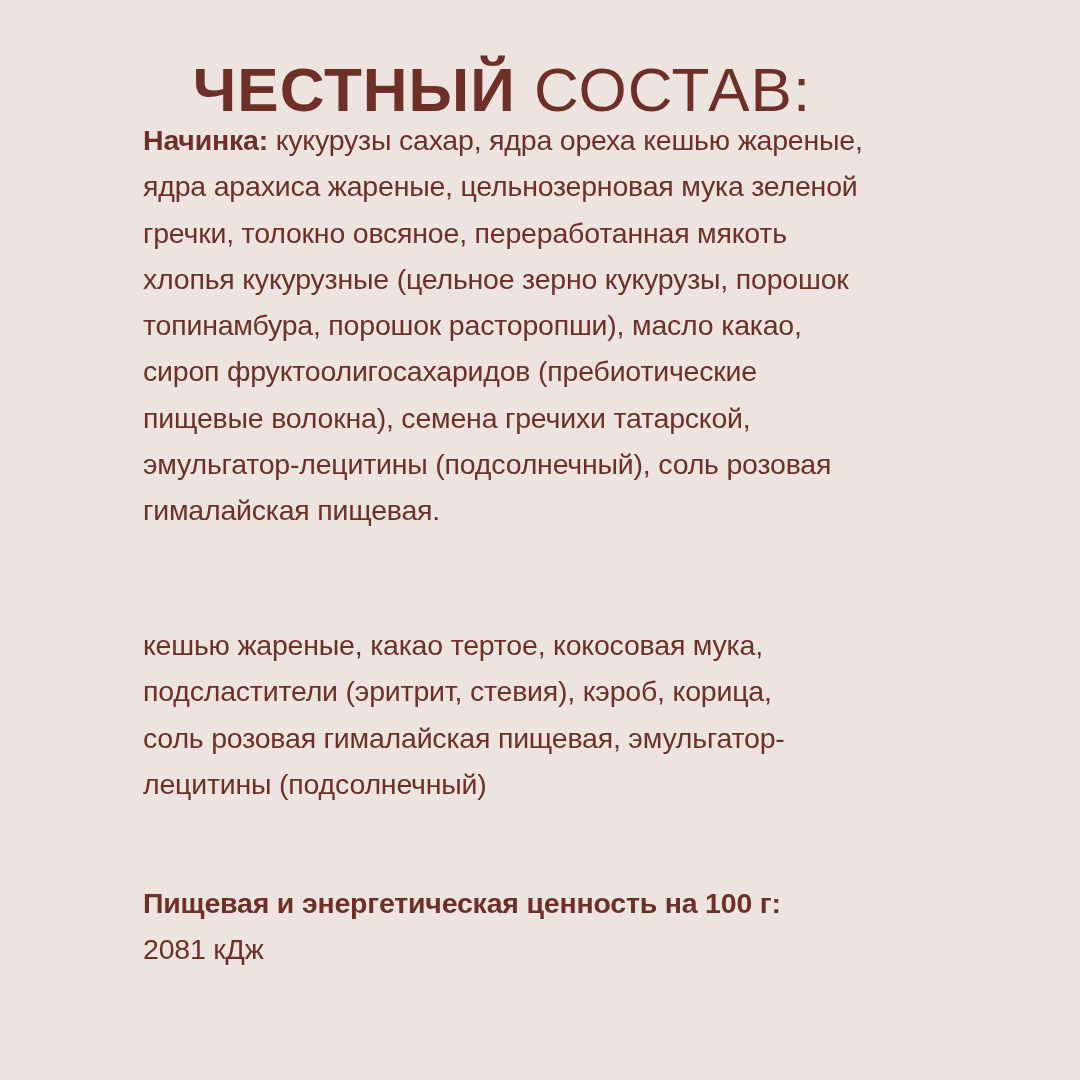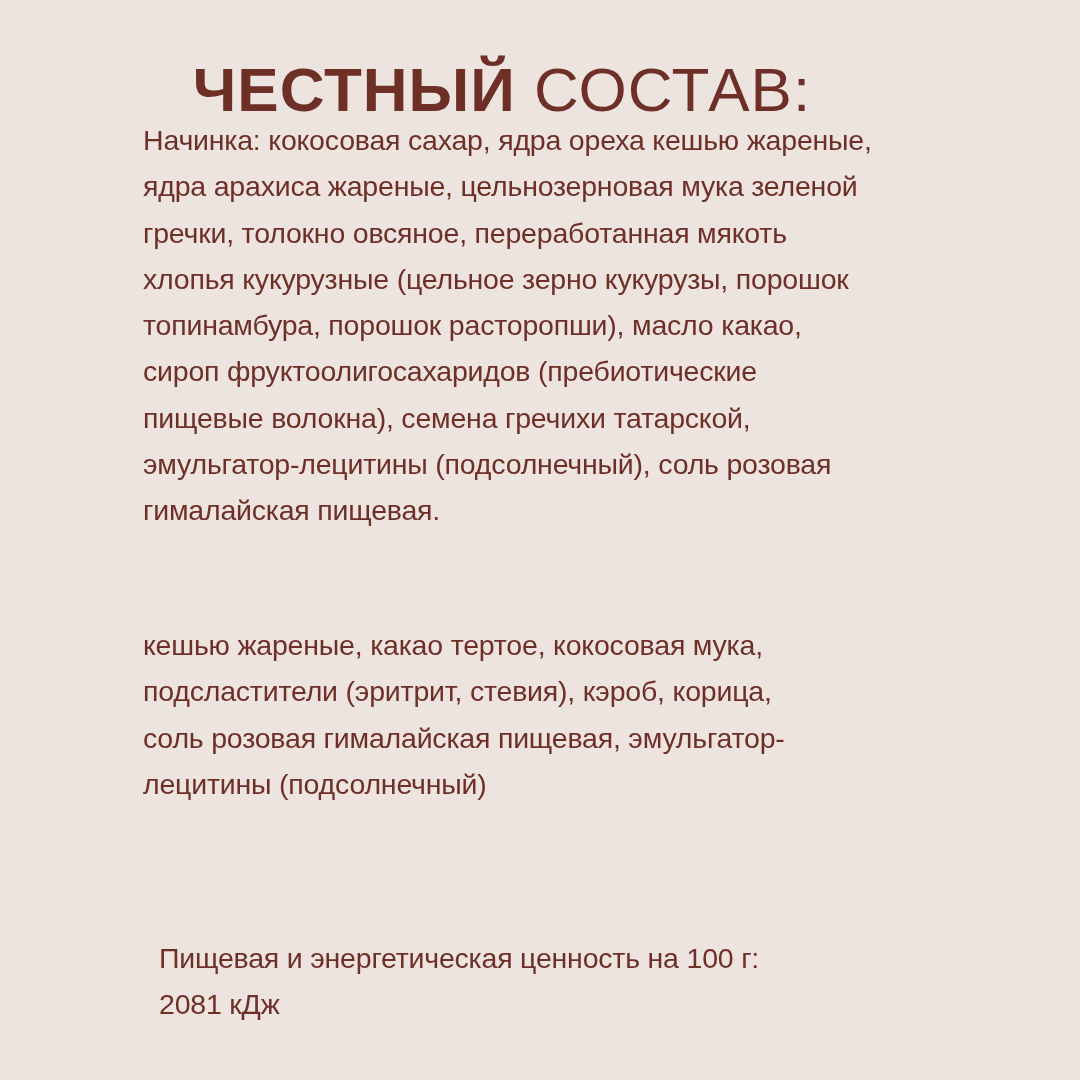--- a/index.html
+++ b/index.html
@@ -33,42 +33,42 @@
       left: 143px;
       width: 900px;
     }
     .line {
       font-size: 28.5px;
       line-height: 46.3px;
       height: 46.3px;
       white-space: nowrap;
       letter-spacing: -0.2px;
     }
-    .label { font-weight: 400; }
+    .label { font-weight: 700; }
   </style>
 </head>
 <body>
 
 <h1 class="title"><span class="bold">ЧЕСТНЫЙ</span><span class="light"> СОСТАВ:</span></h1>
 
 <section class="section" style="top:117px;">
-  <div class="line"><span class="label">Начинка:</span><span> кокосовая сахар, ядра ореха кешью жареные,</span></div>
+  <div class="line"><span class="label">Начинка:</span><span> кукурузы сахар, ядра ореха кешью жареные,</span></div>
   <div class="line">ядра арахиса жареные, цельнозерновая мука зеленой</div>
   <div class="line">гречки, толокно овсяное, переработанная мякоть</div>
   <div class="line">хлопья кукурузные (цельное зерно кукурузы, порошок</div>
   <div class="line">топинамбура, порошок расторопши), масло какао,</div>
   <div class="line">сироп фруктоолигосахаридов (пребиотические</div>
   <div class="line">пищевые волокна), семена гречихи татарской,</div>
   <div class="line">эмульгатор-лецитины (подсолнечный), соль розовая</div>
   <div class="line">гималайская пищевая.</div>
 </section>
 
 <section class="section" style="top:622px;">
   <div class="line">кешью жареные, какао тертое, кокосовая мука,</div>
   <div class="line">подсластители (эритрит, стевия), кэроб, корица,</div>
   <div class="line">соль розовая гималайская пищевая, эмульгатор-</div>
   <div class="line">лецитины (подсолнечный)</div>
 </section>
 
-<section class="section" style="top:935px;margin-left:16px;">
+<section class="section" style="top:880px;">
   <div class="line label">Пищевая и энергетическая ценность на 100 г:</div>
   <div class="line">2081 кДж</div>
 </section>
 
 </body></html>

